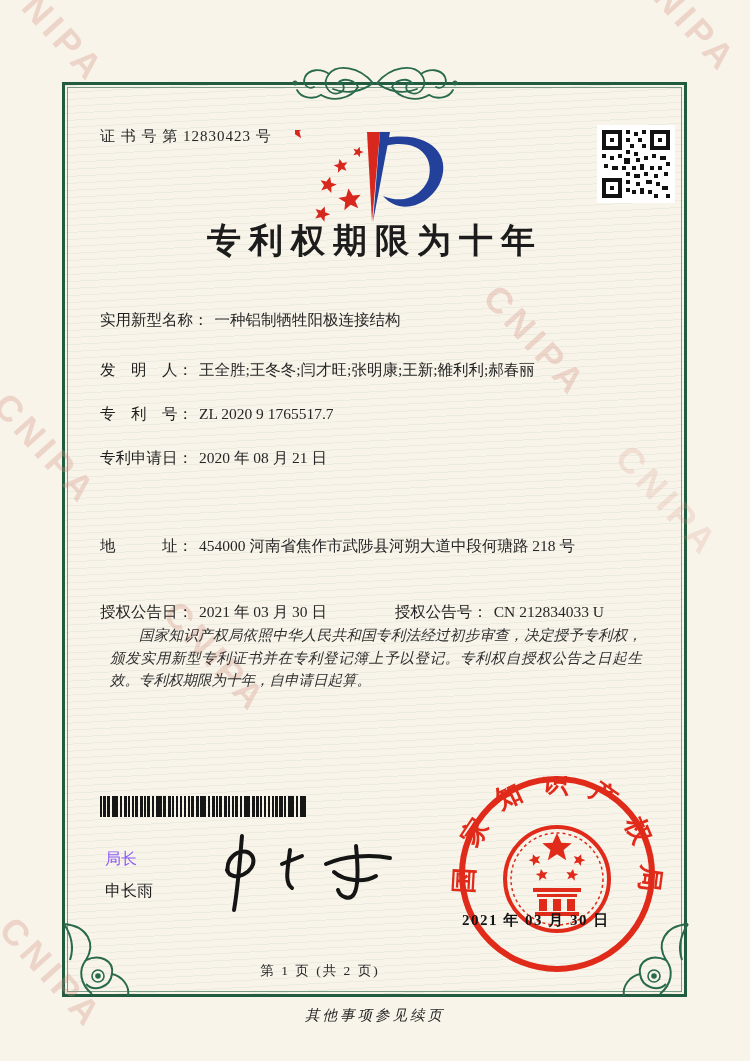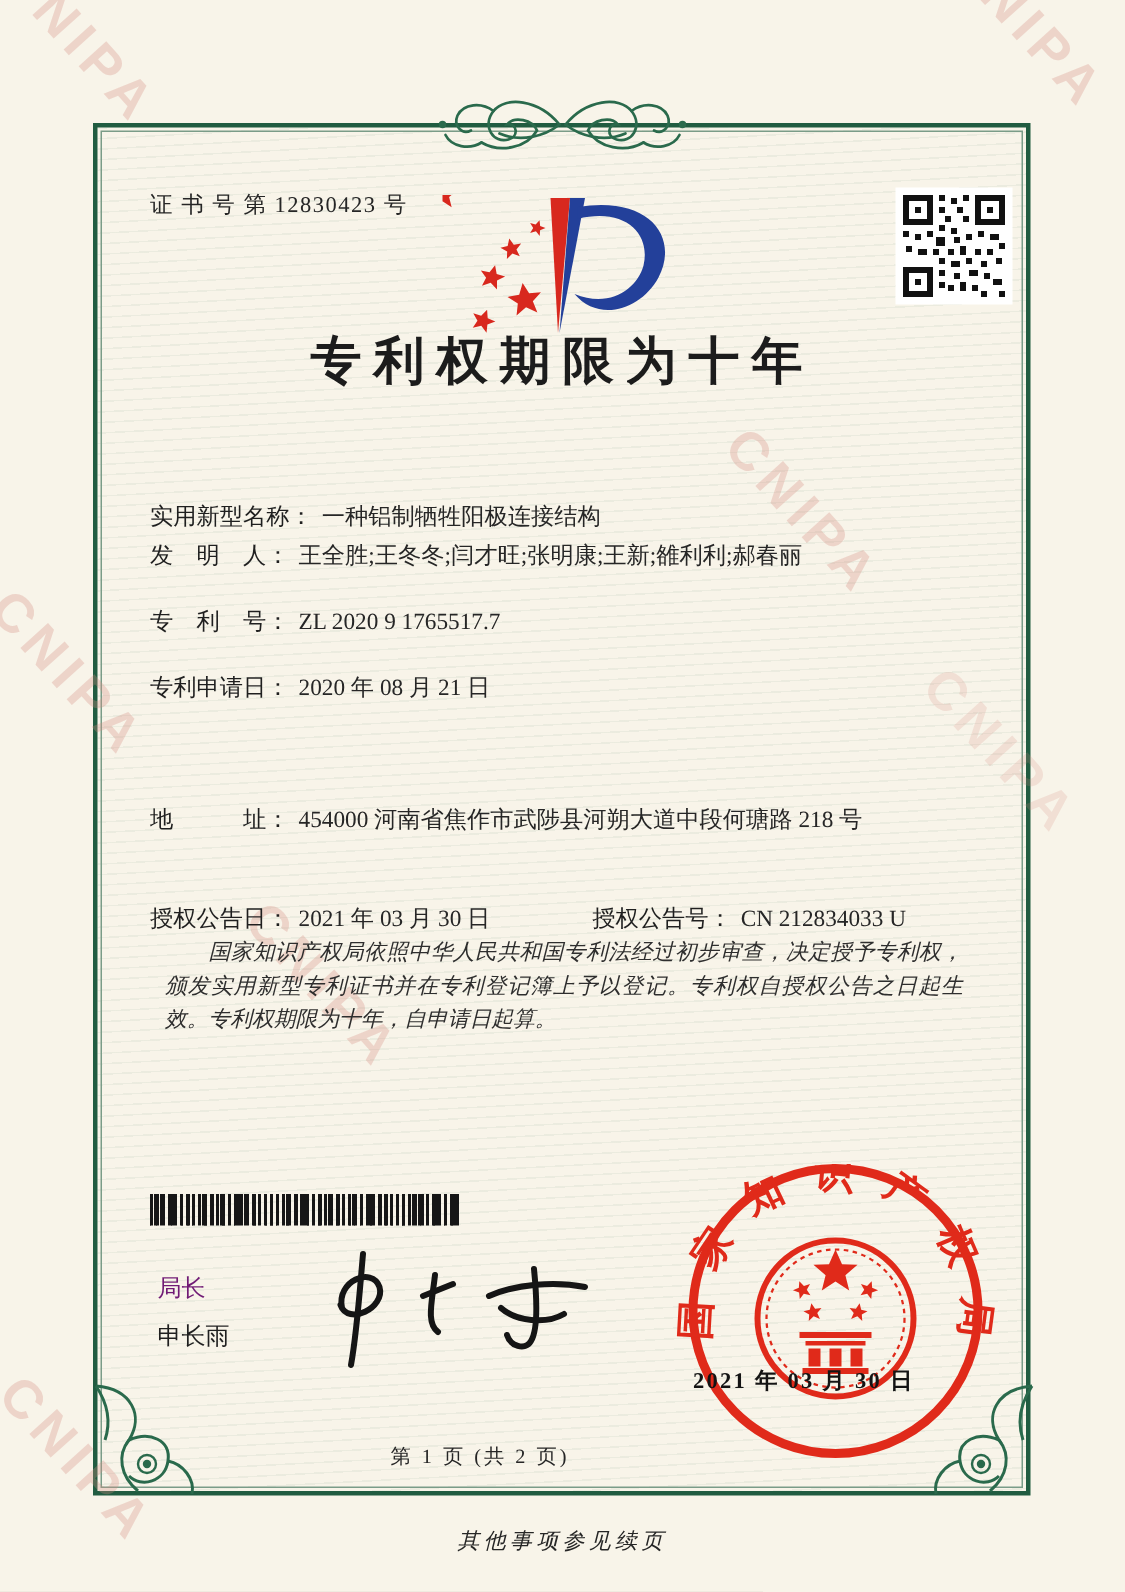--- a/index.html
+++ b/index.html
@@ -38,48 +38,48 @@
   .qr{left:597px;top:125px;width:78px;height:78px;background:#fff;padding:3px;box-sizing:border-box;}
   .logo{left:295px;top:130px;}
   .title{
     left:0;top:218px;width:750px;text-align:center;
     font-size:34px;font-weight:bold;letter-spacing:8px;color:#1c1c1c;
   }
   
   .field{left:100px;width:560px;font-size:15.5px;white-space:nowrap;}
   .field .lab{color:#1f1f1f;}
   .field .val{margin-left:6px;}
-  .f1{top:310px;margin-top:24px;}.f2{top:360px;}.f3{top:404px;}.f4{top:448px;}
+  .f1{top:310px;}.f2{top:360px;}.f3{top:404px;}.f4{top:448px;}
   .f5{top:492px;}.f6{top:536px;}.f7{top:602px;}
   .f7 .cell2{margin-left:64px;}
   
   .paras{left:100px;top:614px;width:552px;font-size:14.5px;line-height:22.5px;
     font-style:italic;text-align:justify;color:#2e2e2e;}
   .paras p{margin:10px;text-indent:2em;}
   
   .barcode{
     left:100px;top:796px;width:206px;height:21px;
     background:
       repeating-linear-gradient(90deg,#161616 0 2px,rgba(0,0,0,0) 2px 4px),
       repeating-linear-gradient(90deg,#161616 0 1px,rgba(0,0,0,0) 1px 7px),
       repeating-linear-gradient(90deg,rgba(0,0,0,0) 0 3px,#161616 3px 5px,rgba(0,0,0,0) 5px 11px);
   }
   
-  .signer-title{left:105px;top:849px;font-size:16px;font-family:"Liberation Sans","DejaVu Sans",sans-serif;color:#701a75;}
+  .signer-title{left:105px;top:849px;font-size:16px;font-family:"Liberation Sans","DejaVu Sans",sans-serif;color:#8b5cf6;}
   .signer-name{left:105px;top:881px;font-size:16px;font-family:"Liberation Sans","DejaVu Sans",sans-serif;color:#1f1f1f;}
   .sig{left:198px;top:830px;}
   
   .seal{left:450px;top:776px;}
   .seal-date{
     left:462px;top:911px;width:190px;font-size:15px;font-weight:bold;
     color:#141414;letter-spacing:1.5px;white-space:nowrap;
   }
   
   .page-indicator{left:0;top:962px;width:640px;text-align:center;font-size:13.5px;letter-spacing:2px;}
-  .footer-note{left:0;top:1006px;width:750px;text-align:center;font-size:14.5px;font-style:italic;letter-spacing:3px;margin-top:12px;}
+  .footer-note{left:0;top:1006px;width:750px;text-align:center;font-size:14.5px;font-style:italic;letter-spacing:3px;}
   
   .orn{position:absolute;z-index:4;pointer-events:none;}
   .orn-top{left:285px;top:60px;}
   .orn-br{left:614px;top:918px;}
   .orn-bl{left:56px;top:918px;transform:scaleX(-1);}
 </style>
 </head>
 <body>
 
 <div class="page">

